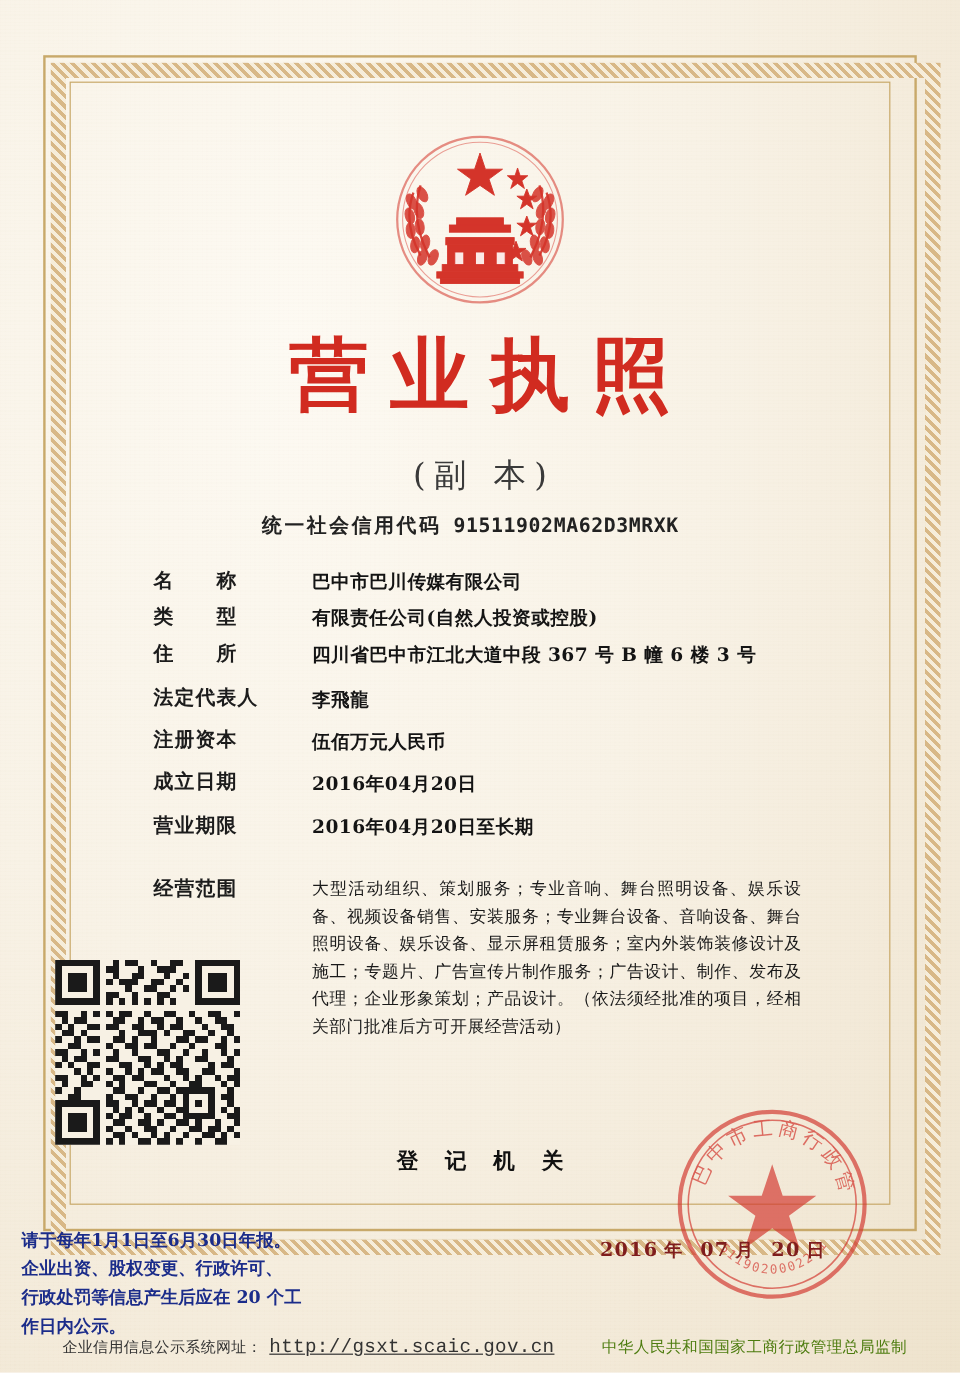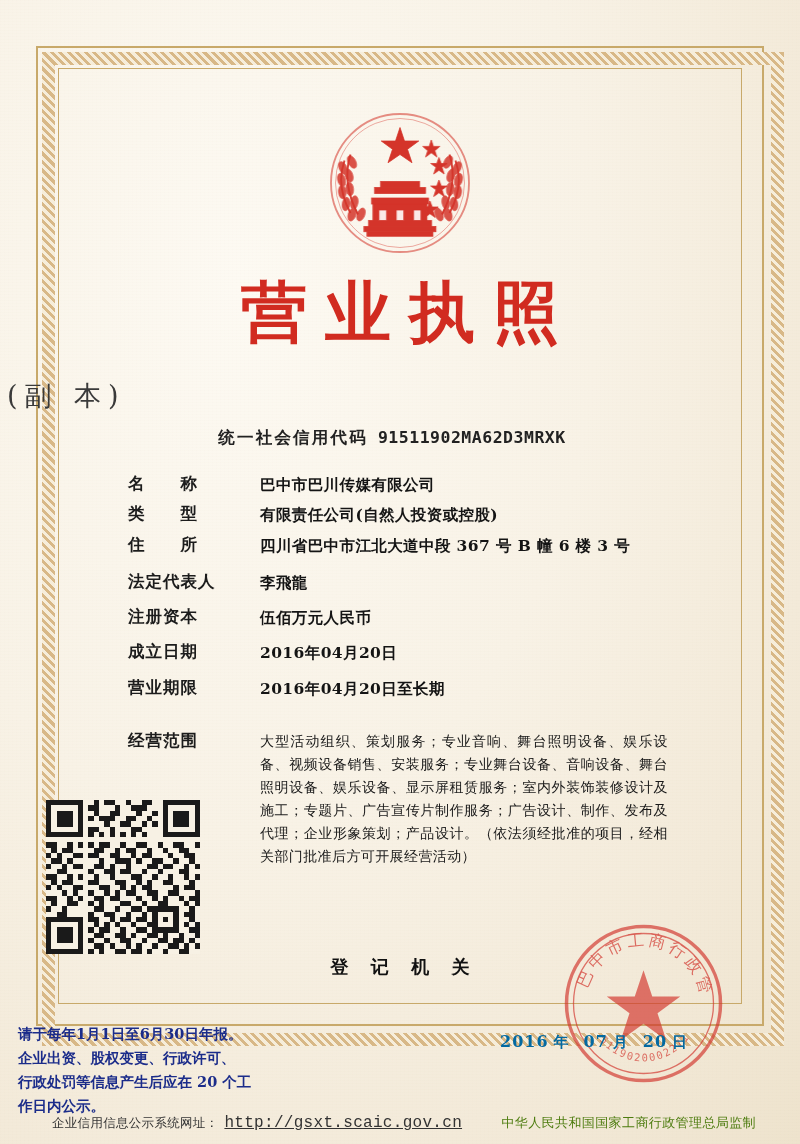--- a/index.html
+++ b/index.html
@@ -77,21 +77,21 @@
     font-weight: bold;
     font-size: 66px;
     letter-spacing: 18px;
     color: #d12b20;
     text-indent: 18px;
   }
   .subtitle {
     position: absolute;
     top: 378px;
     left: 0; right: 0;
-    text-align: left;
+    text-align: center;
     font-family: "DejaVu Serif", serif;
     font-size: 27px;
     color: #3a3a3a;
     letter-spacing: 7px;
     text-indent: 7px;
   }
 
   .credit-code {
     position: absolute;
     top: 427px;
@@ -184,21 +184,21 @@
   
   .date-line {
     position: absolute;
     top: 1032px;
     left: 500px;
     display: flex;
     align-items: baseline;
     font-family: "DejaVu Serif", serif;
     font-size: 16px;
     font-weight: bold;
-    color: #0369a1;
+    color: #7f1d1d;
     letter-spacing: 1px;
   }
   .date-line .seg { margin-right: 5px; }
   .date-line .unit { margin-right: 14px; font-size: 15px; }
 
   
   .notice {
     position: absolute;
     left: 18px;
     top: 1022px;

